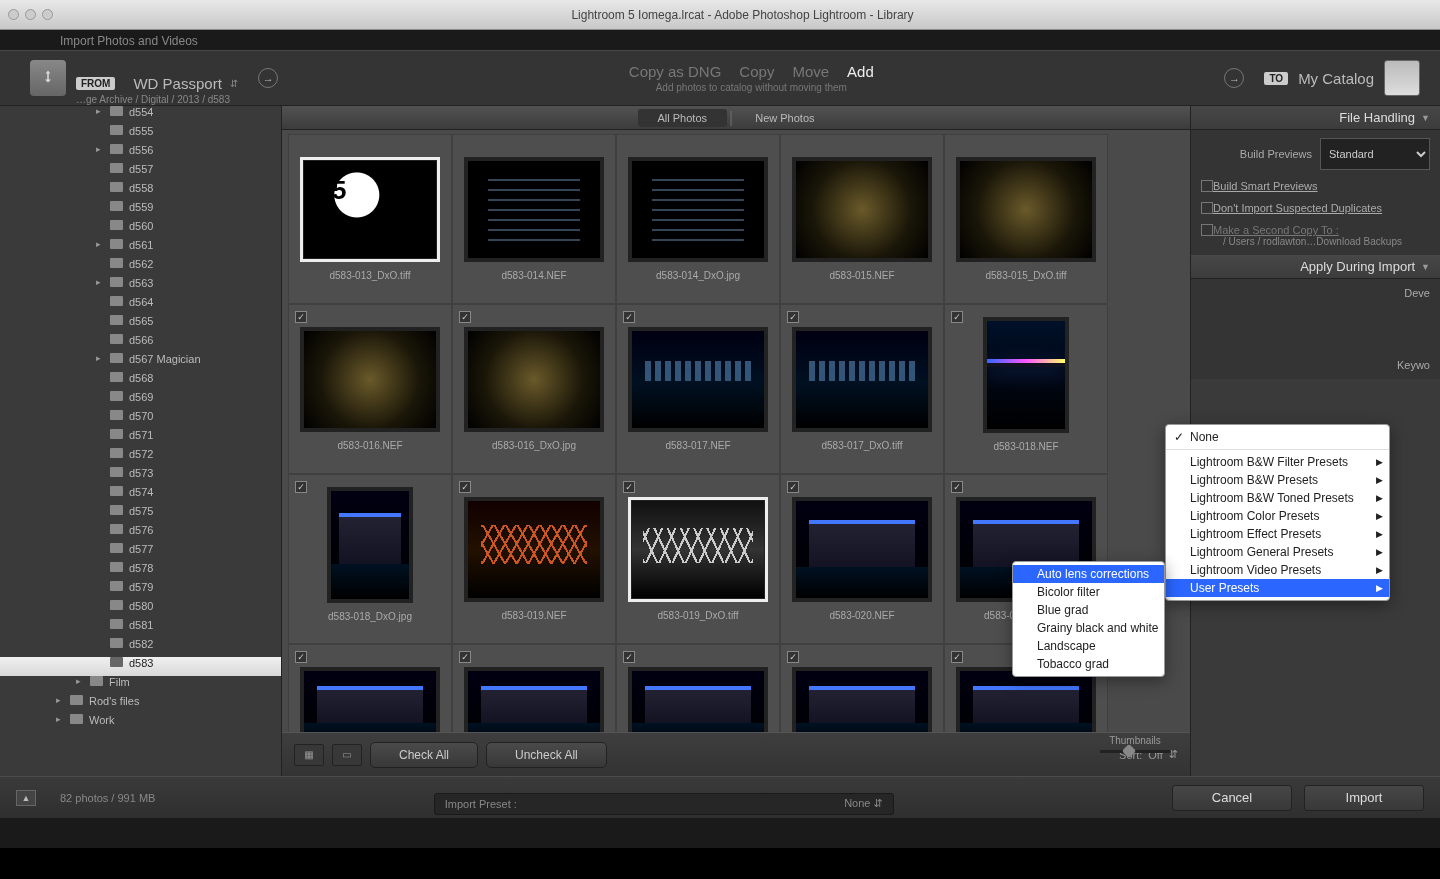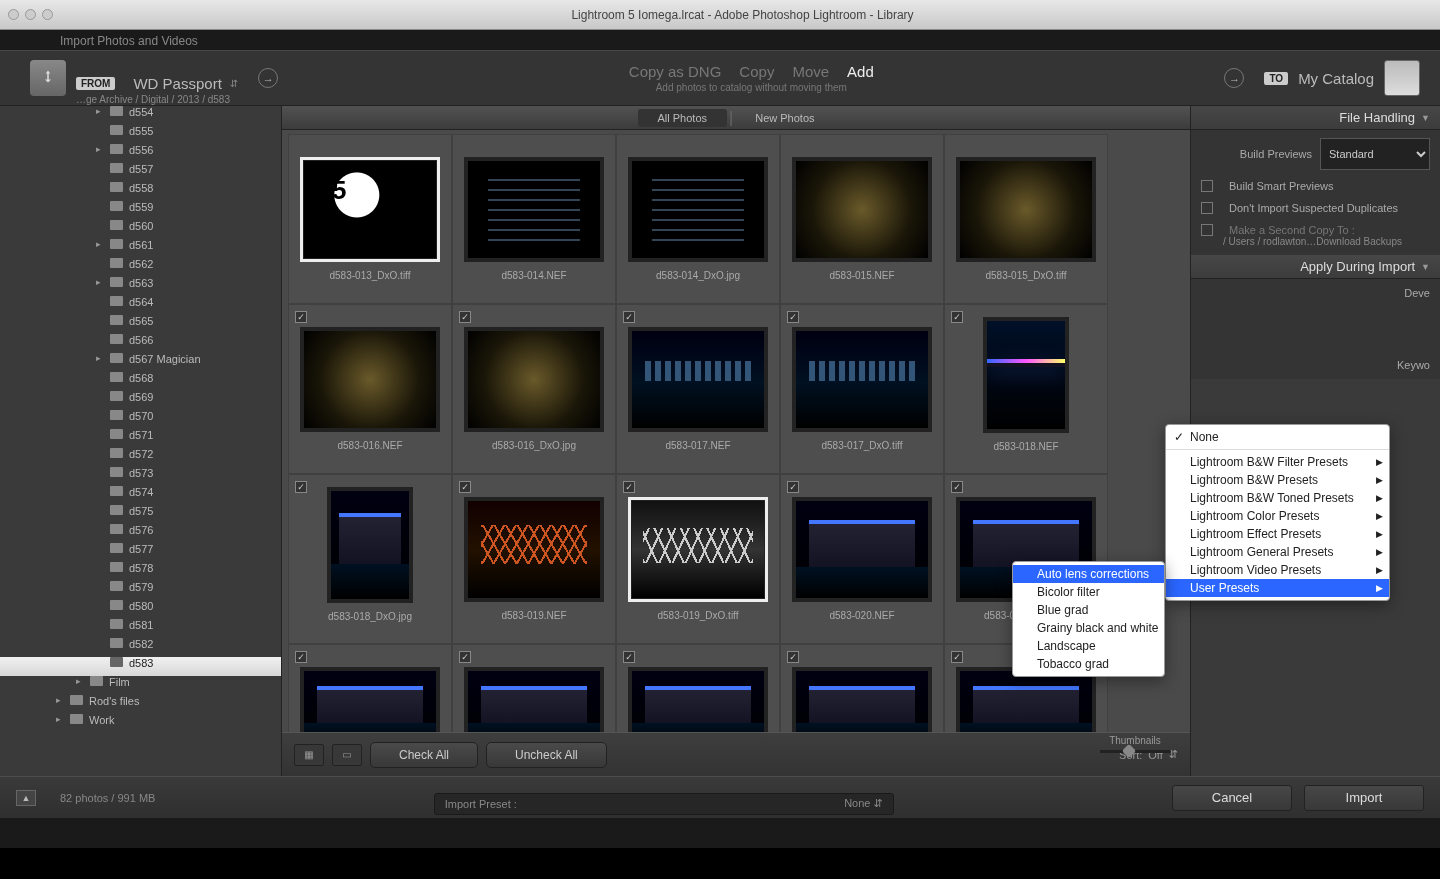--- a/index.html
+++ b/index.html
@@ -84,21 +84,21 @@
 .slider::after { content:""; position:absolute; left:24px; top:-4px; width:10px; height:10px; background:#888; border-radius:2px; transform:rotate(45deg); }
 
 .rightpanel { width:250px; background:#3a3a3a; border-left:1px solid #222; color:#ccc; font-size:11px; }
 .rp-section-h { height:24px; background:linear-gradient(#474747,#3c3c3c); display:flex; align-items:center; justify-content:flex-end; padding:0 10px; color:#ddd; font-size:13px; border-bottom:1px solid #222; }
 .rp-section-h .tri { margin-left:6px; font-size:9px; color:#999; }
 .rp-body { background:#343434; padding:8px 10px; display:flex; flex-direction:column; gap:10px; }
 .rp-row { display:flex; align-items:center; gap:8px; }
 .rp-label { color:#aaa; font-size:11px; flex:1; text-align:right; }
 .rp-select { background:#222; border:1px solid #555; color:#ccc; font-size:11px; padding:1px 4px; width:110px; height:32px; }
 .rp-check { width:12px; height:12px; border:1px solid #777; background:#333; }
-.rp-row2 { display:flex; align-items:flex-start; gap:16px; color:#aaa; }
+.rp-row2 { display:flex; align-items:flex-start; gap:0; color:#aaa;text-decoration:underline; }
 .rp-row3 { color:#888; font-size:10px; padding-left:22px; }
 
 .footer { height:42px; background:linear-gradient(#3a3a3a,#2f2f2f); border-top:1px solid #4c4c4c; display:flex; align-items:center; padding:0 16px; gap:12px; }
 .ft-arrow { width:20px; height:16px; background:#444; border:1px solid #666; color:#bbb; font-size:9px; display:flex; align-items:center; justify-content:center; }
 .ft-status { color:#888; font-size:11px; margin-left:12px; }
 .ft-preset { margin-left:auto; margin-right:auto; width:460px; height:22px; background:#262626; border:1px solid #1a1a1a; border-radius:3px; display:flex; align-items:center; padding:0 10px; color:#888; font-size:11px;margin-top:12px; }
 .ft-preset span:last-child { margin-left:auto; }
 .ft-btn { width:120px; height:26px; background:linear-gradient(#474747,#383838); border:1px solid #222; border-radius:3px; color:#ddd; font-size:13px; cursor:pointer; }
 
 

